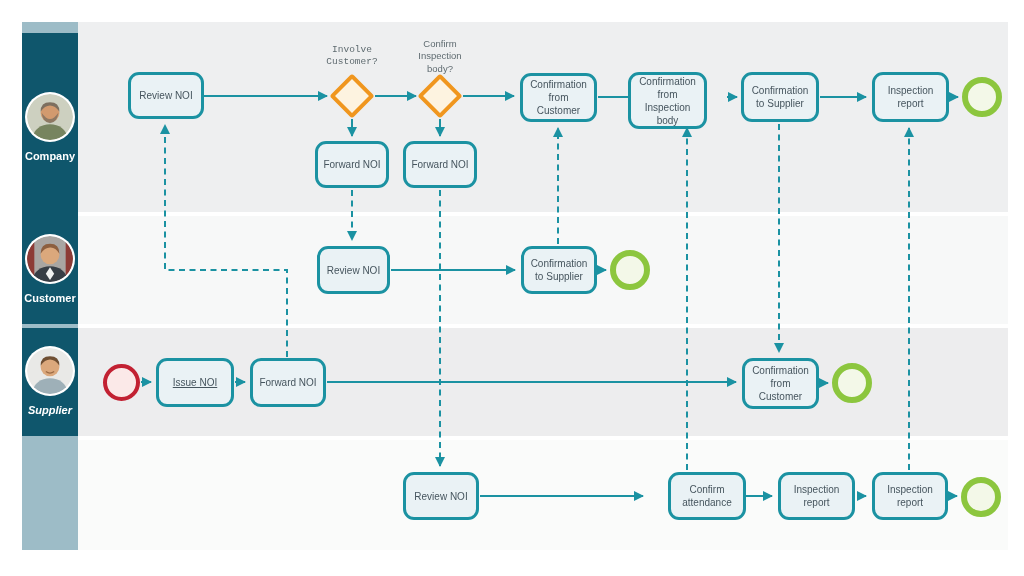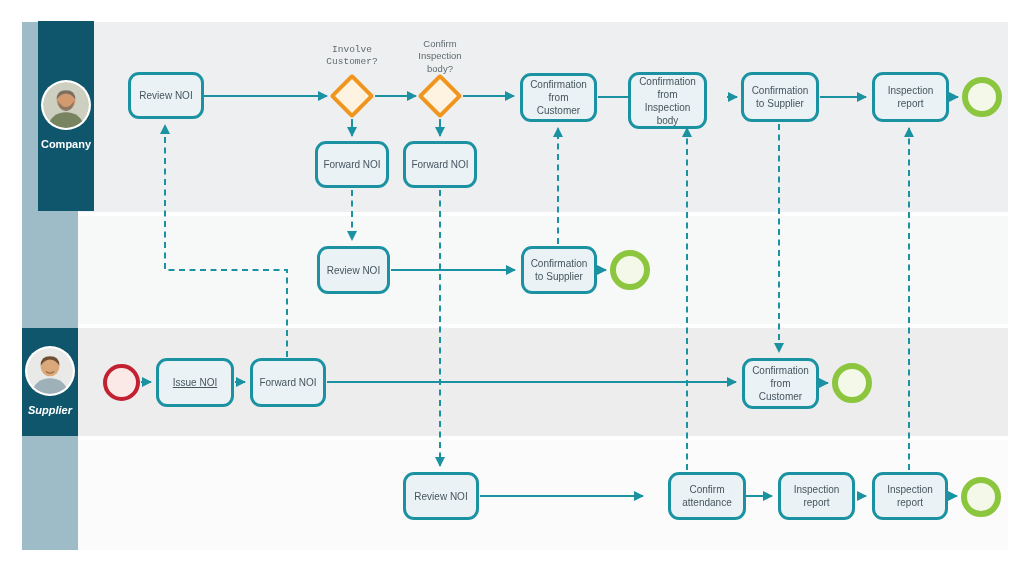--- a/index.html
+++ b/index.html
@@ -30,38 +30,57 @@
 
 <div class="canvas">
 
   <div class="lane" style="top:22px;height:190px;background:#eeeff0;"></div>
   <div class="lane" style="top:216px;height:108px;background:#f7f8f8;"></div>
   <div class="lane" style="top:328px;height:108px;background:#ededee;"></div>
   <div class="lane" style="top:440px;height:110px;background:#fafbfa;"></div>
 
   <div class="sb-rail"></div>
 
-  <div class="sb" style="top:21px;height:190px;margin-left:16px;">
+  <div class="sb" style="top:33px;height:190px;">
     <div class="avatar">
       <svg viewBox="0 0 44 44">
           <clipPath id="cp1">
             <circle cx="22" cy="22" r="22"></circle>
           </clipPath>
         <g clip-path="url(#cp1)">
           <rect width="44" height="44" fill="#cdd0c0"></rect>
           <ellipse cx="22" cy="41" rx="16" ry="12" fill="#77845f"></ellipse>
           <circle cx="22" cy="18" r="9" fill="#d29a6e"></circle>
           <path d="M13 17 Q13 8 22 8 Q31 8 31 17 Q27 11 22 11 Q17 11 13 17 Z" fill="#7d6f5f"></path>
           <path d="M14 18 Q15 27.5 22 28 Q29 27.5 30 18 Q26 24 22 24 Q18 24 14 18 Z" fill="#7d6f5f" opacity="0.8"></path>
         </g>
         </svg>
     </div>
     <div class="sb-label">Company</div>
   </div>
 
+  <div class="sb" style="top:216px;height:108px;">
+    <div class="avatar">
+      <svg viewBox="0 0 44 44">
+          <clipPath id="cp2">
+            <circle cx="22" cy="22" r="22"></circle>
+          </clipPath>
+        <g clip-path="url(#cp2)">
+          <rect width="44" height="44" fill="#a9a5a2"></rect>
+          <rect x="0" width="7" height="44" fill="#8d3b36"></rect>
+          <rect x="37" width="7" height="44" fill="#8d3b36"></rect>
+          <ellipse cx="22" cy="41" rx="16" ry="12" fill="#383e46"></ellipse>
+          <path d="M22 30 L18 36 L22 42 L26 36 Z" fill="#f2f2f2"></path>
+          <circle cx="22" cy="18" r="9" fill="#dba87c"></circle>
+          <path d="M13 17 Q13 7.5 22 7.5 Q31 7.5 31 17 Q27 10.5 22 11 Q17 11 13 17 Z" fill="#8d5f3f"></path>
+        </g>
+        </svg>
+    </div>
+    <div class="sb-label">Customer</div>
+  </div>
 
   <div class="sb" style="top:328px;height:108px;font-style:italic;">
     <div class="avatar">
       <svg viewBox="0 0 44 44">
           <clipPath id="cp3">
             <circle cx="22" cy="22" r="22"></circle>
           </clipPath>
         <g clip-path="url(#cp3)">
           <rect width="44" height="44" fill="#e9e9e7"></rect>
           <ellipse cx="22" cy="41" rx="16" ry="12" fill="#9eb0b8"></ellipse>

